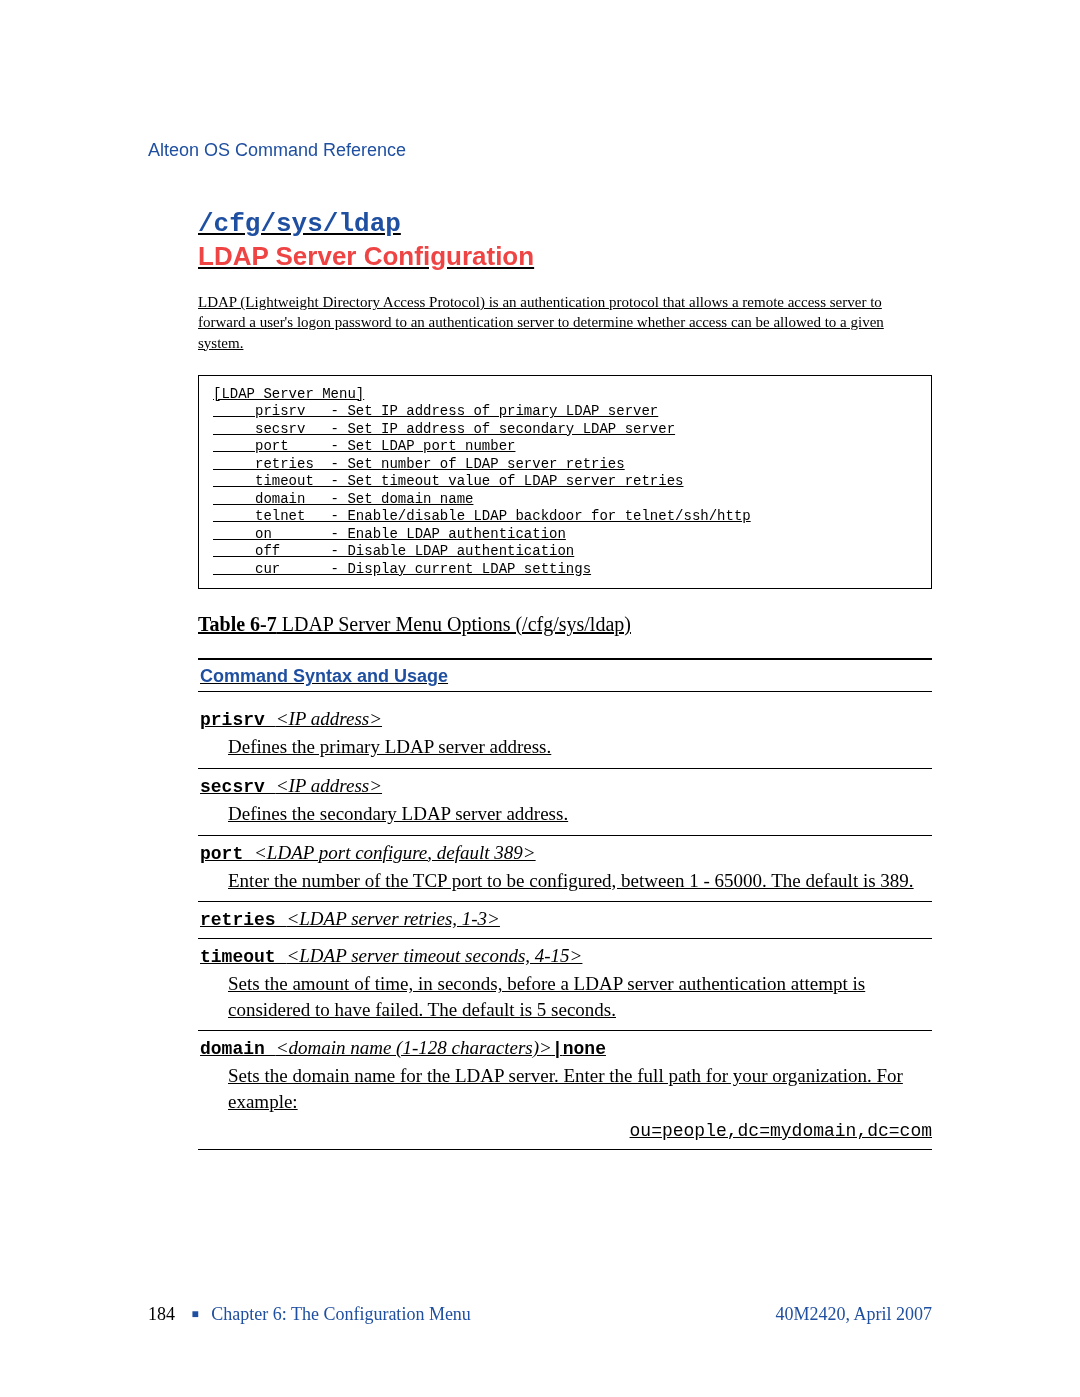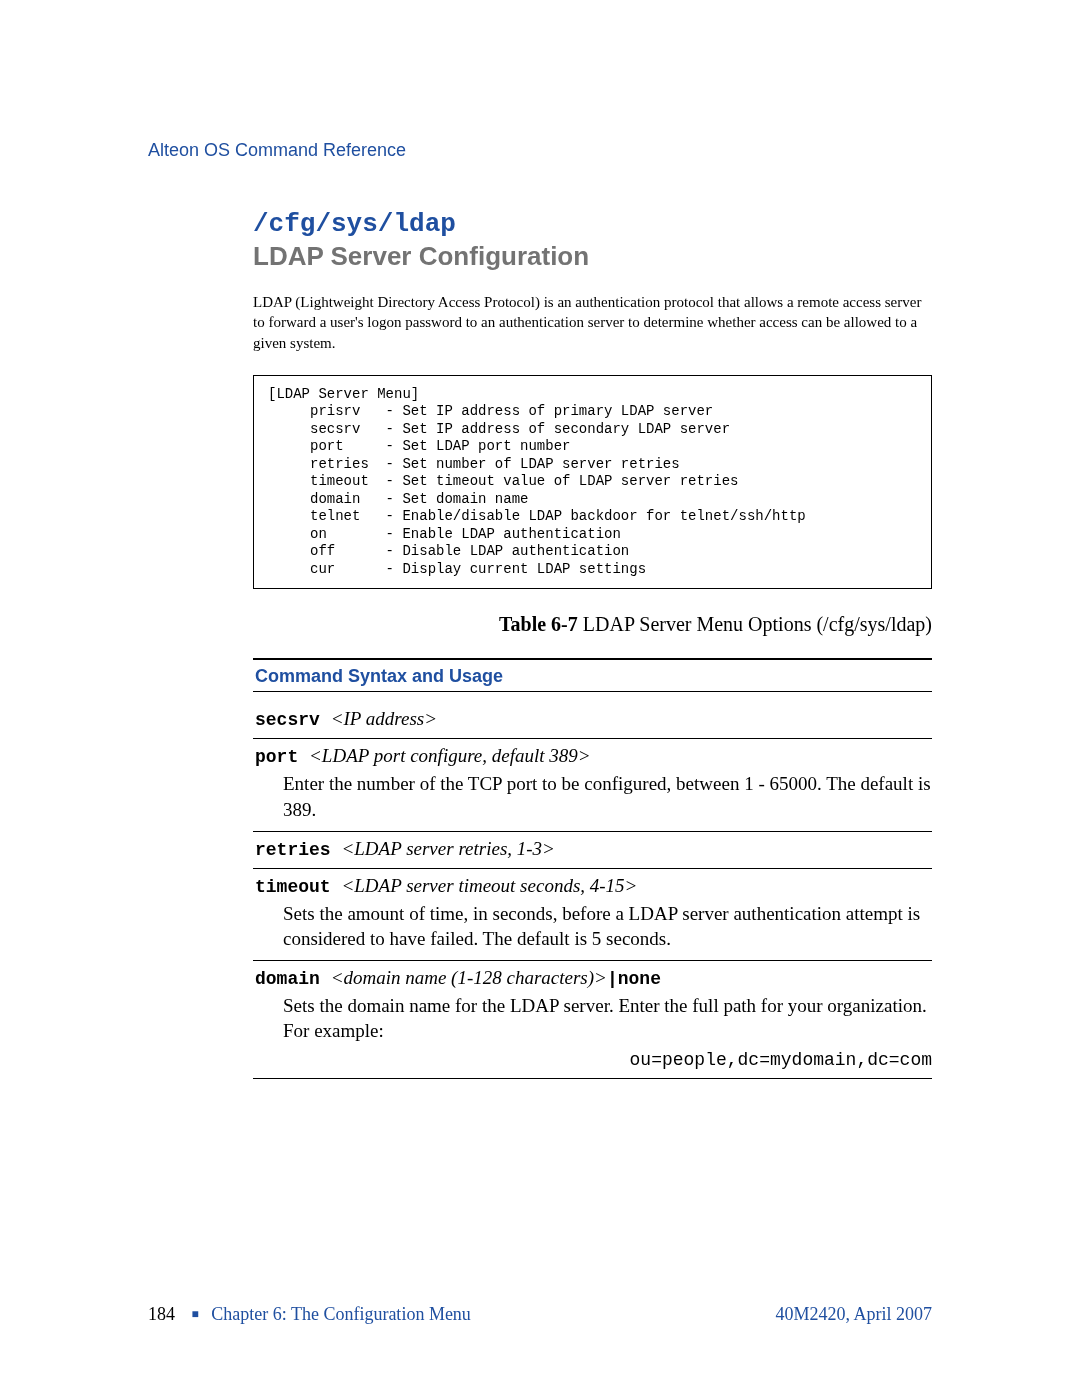--- a/index.html
+++ b/index.html
@@ -19,53 +19,54 @@
     box-sizing: border-box;
     padding: 140px 148px 0 148px;
   }
   .running-head {
     font-family: "Myriad Pro", "Segoe UI", Arial, sans-serif;
     color: #1f4fa0;
     font-size: 18px;
     margin-bottom: 48px;
   }
   .main {
-    margin-left: 105px;
+    margin-left: 50px;
+    text-decoration: underline;
   }
   .cmd-path {
     font-family: "Courier New", Courier, monospace;
     font-weight: bold;
     color: #1f4fa0;
     font-size: 26px;
     margin-bottom: 2px;
   }
   .section-title {
     font-family: "Myriad Pro", "Segoe UI", Arial, sans-serif;
     font-weight: 700;
-    color: #737373;
+    color: #ef4444;
     font-size: 26px;
     margin-top: 0;
     margin-bottom: 20px;
   }
   .body-para {
     font-size: 15px;
     line-height: 1.35;
     margin: 0 0 22px 0;
   }
   .code-box {
     border: 1px solid #000;
     padding: 10px 14px;
     font-family: "Courier New", Courier, monospace;
     font-size: 14px;
     line-height: 1.25;
     white-space: pre;
     margin-bottom: 24px;
   }
   .table-caption {
-    text-align: right;
+    text-align: left;
     font-size: 20px;
     margin-bottom: 22px;
   }
   .table-caption .bold { font-weight: bold; }
   .syntax-header {
     font-family: "Myriad Pro", "Segoe UI", Arial, sans-serif;
     font-weight: 700;
     color: #1f4fa0;
     font-size: 18px;
     border-top: 2px solid #000;
@@ -142,23 +143,28 @@
      on       - Enable LDAP authentication
      off      - Disable LDAP authentication
      cur      - Display current LDAP settings</div>
 
     <div class="table-caption">
       <span class="bold">Table 6-7</span><span>  LDAP Server Menu Options (/cfg/sys/ldap)</span>
     </div>
 
     <div class="syntax-header">Command Syntax and Usage</div>
 
+    <div class="entry">
+      <span class="cmd">prisrv </span><span class="arg">&lt;IP address&gt;</span>
+      <div class="desc">Defines the primary LDAP server address.</div>
+    </div>
 
     <div class="entry">
       <span class="cmd">secsrv </span><span class="arg">&lt;IP address&gt;</span>
+      <div class="desc">Defines the secondary LDAP server address.</div>
     </div>
 
     <div class="entry">
       <span class="cmd">port </span><span class="arg">&lt;LDAP port configure, default 389&gt;</span>
       <div class="desc">Enter the number of the TCP port to be configured, between 1 - 65000. The default is 389.</div>
     </div>
 
     <div class="entry">
       <span class="cmd">retries </span><span class="arg">&lt;LDAP server retries, 1-3&gt;</span>
     </div>

